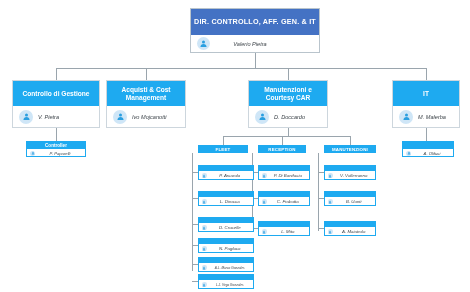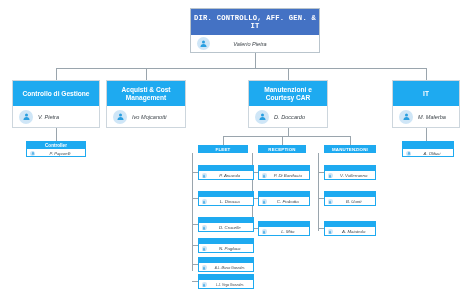--- a/index.html
+++ b/index.html
@@ -83,21 +83,20 @@
   #node-root {
     left: 190px; top: 8px;
     width: 130px; height: 45px;
     border-color: #b9c4cc;
   }
   #node-root .node-head {
     height: 26px;
     background: #4472c4;
     font-size: 7.2px;
     letter-spacing: 0.2px;
-    font-family: Liberation Mono, monospace;
   }
   #node-root .node-body { height: 19px; }
   #node-root .avatar { width: 13px; height: 13px; }
   #node-root .node-name { font-size: 5.6px; margin: 0 auto; padding-right: 28px; }
 
   
   .dept .node-head {
     background: #1eaaf0;
     font-size: 6.6px;
   }

